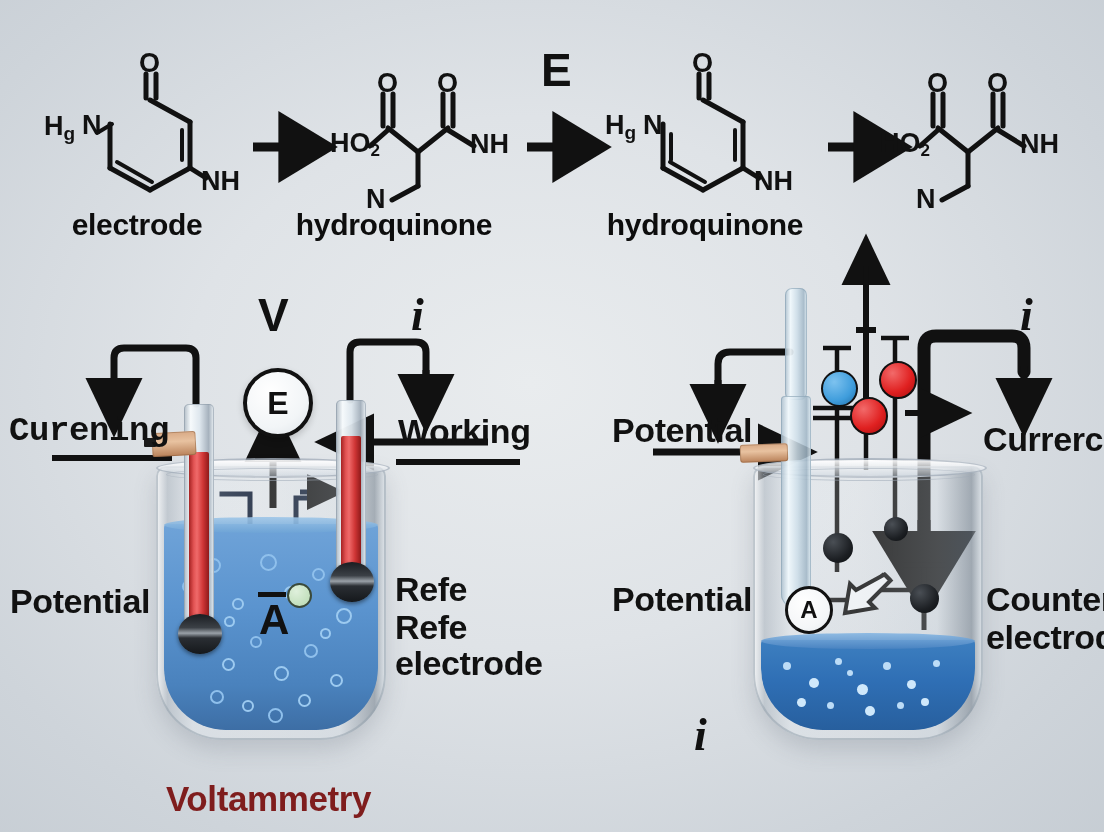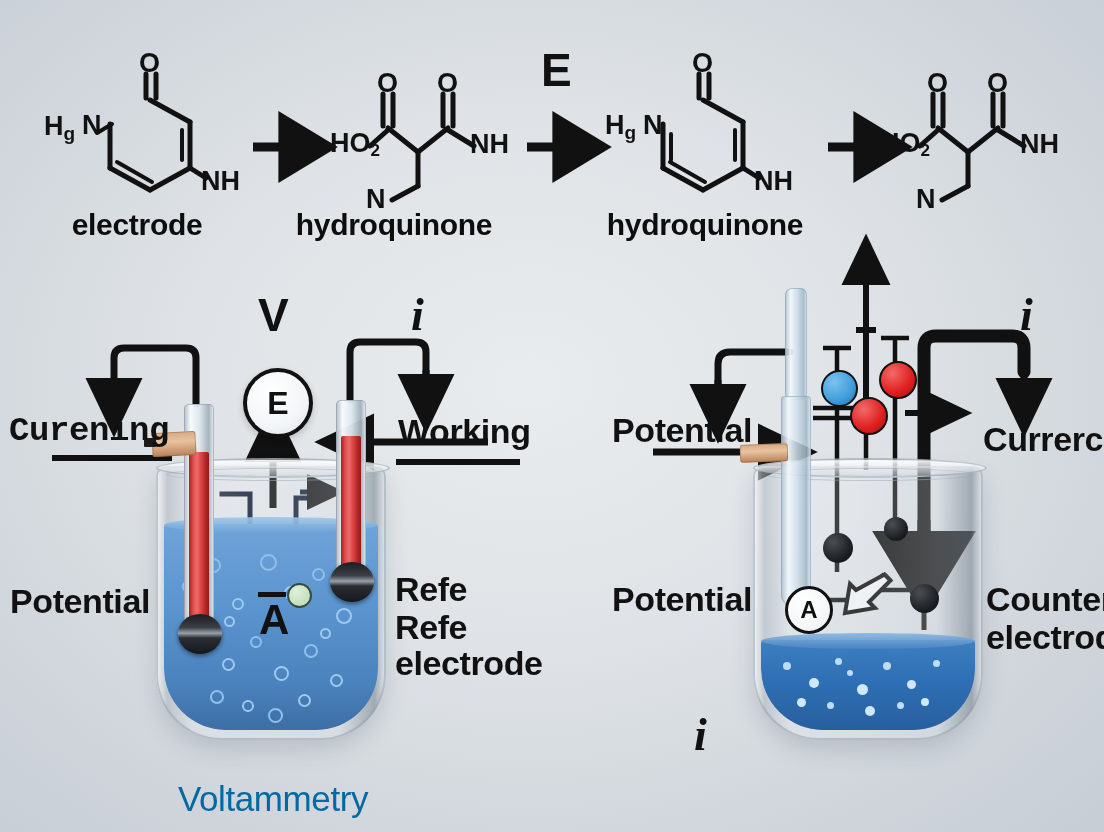--- a/index.html
+++ b/index.html
@@ -27,22 +27,22 @@
   .atom .sub{font-size:17px;vertical-align:-4px;}
   .atom .subg{font-size:19px;vertical-align:-5px;}
 
   .biglabel{
     position:absolute;
     font-size:34px;font-weight:700;color:#111;
     white-space:nowrap;letter-spacing:-0.4px;
   }
   .caption{
     position:absolute;
-    font-size:35px;font-weight:400;color:#0369a1;
-    white-space:nowrap;letter-spacing:-0.4px;margin-left:12px;
+    font-size:35px;font-weight:700;color:#7f1d1d;
+    white-space:nowrap;letter-spacing:-0.4px;
   }
   .symbol-italic{
     position:absolute;
     font-family:"Liberation Serif", serif;
     font-style:italic;font-weight:700;
     color:#111;
   }
   .symbol-bold{
     position:absolute;
     font-size:44px;font-weight:700;color:#111;

